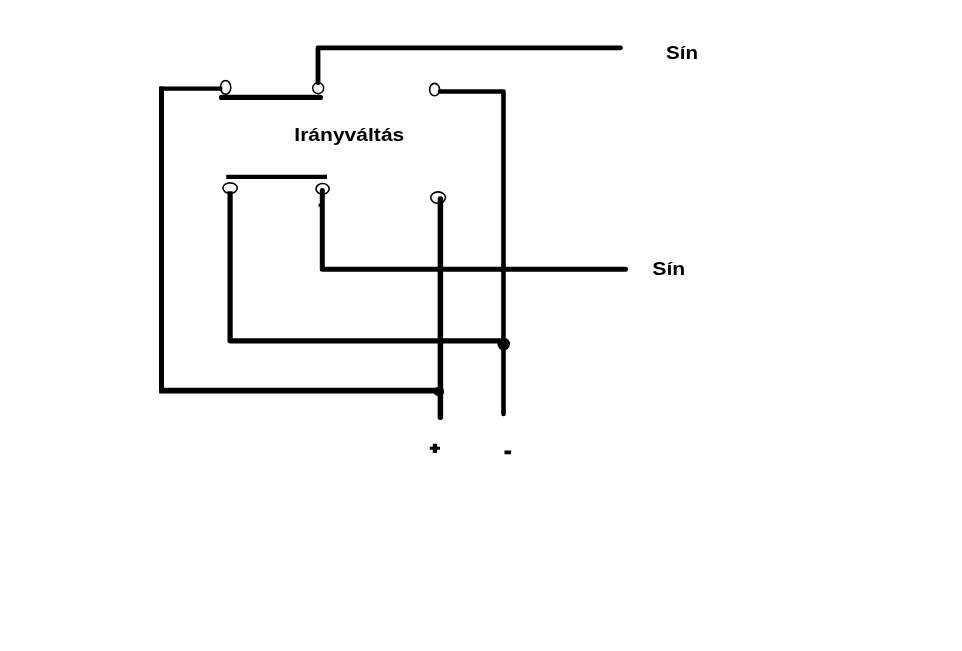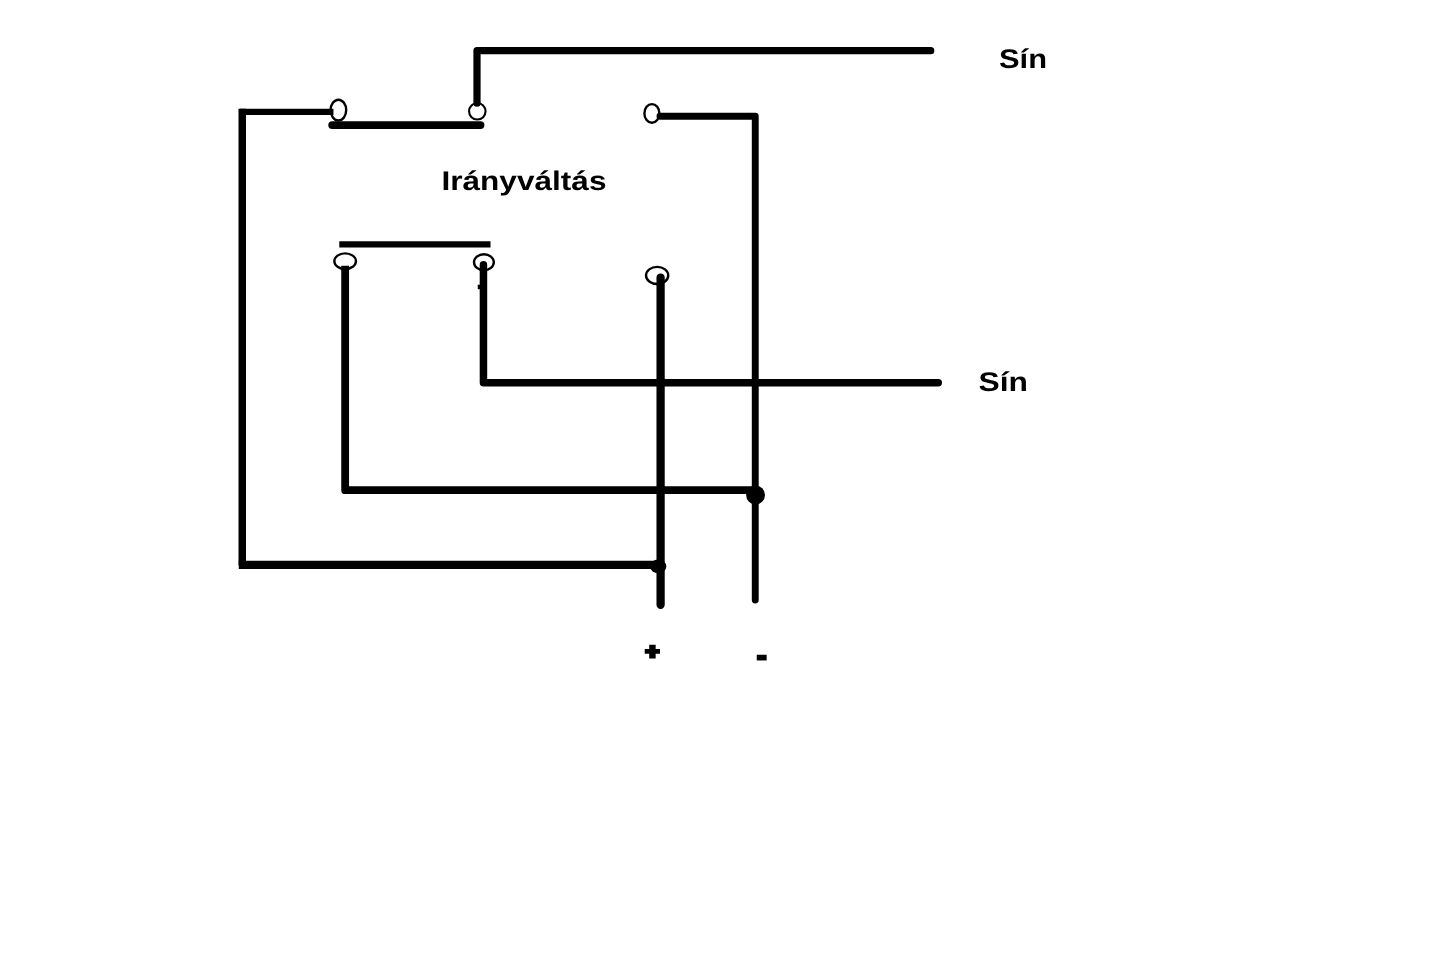--- a/index.html
+++ b/index.html
@@ -1,16 +1,16 @@
 <!DOCTYPE html>
 <html><head>
 <meta charset="utf-8">
 <style>
   html,body{margin:0;padding:0;background:#ffffff;}
-  .page{position:relative;width:962px;height:555px;background:#ffffff;overflow:hidden;}
+  .page{position:relative;width:962px;height:555px;background:#ffffff;overflow:hidden;margin-top:14px;}
   svg{position:absolute;left:0;top:0;transform:translateZ(0);will-change:transform;}
   .lbl{font-family:"Liberation Sans",sans-serif;font-weight:bold;fill:#000;}
 </style>
 </head>
 <body>
 <div class="page">
 <svg width="962" height="651" viewBox="0 0 962 651">
 
   <rect x="0" y="0" width="962" height="651" fill="#ffffff"></rect>
 

